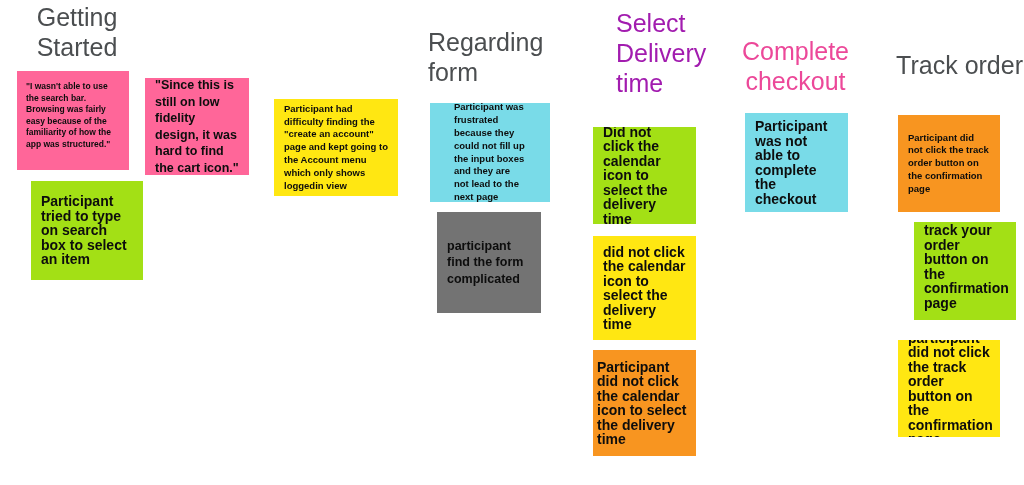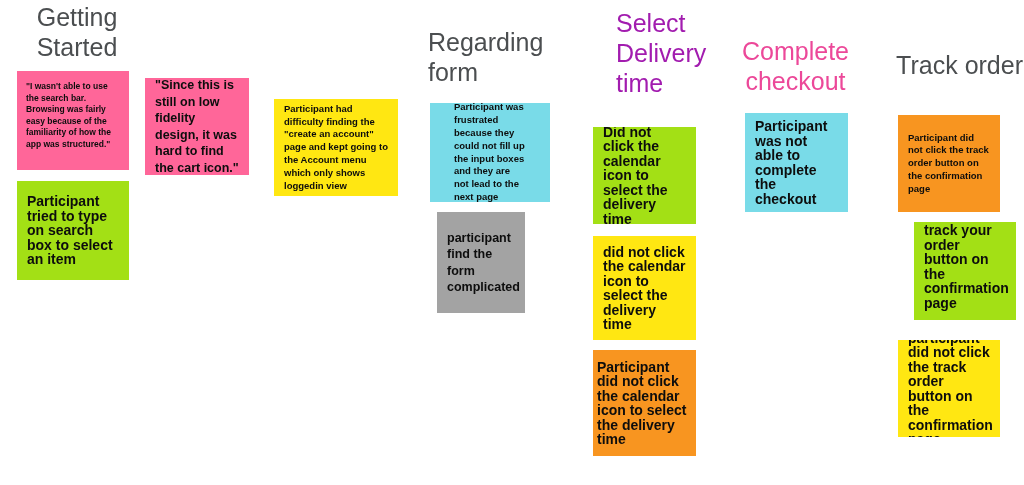--- a/index.html
+++ b/index.html
@@ -47,35 +47,35 @@
 </style>
 </head>
 <body>
 
 <div id="board">
     <div class="col-title" style="left: 17px; top: 2px; width: 120px; color: rgb(75, 78, 80); text-align: center;">Getting
 Started</div>
     <div class="note t-xs" style="left: 17px; top: 71px; width: 112px; height: 99px; background: rgb(255, 102, 153); padding: 10px 9px; align-items: flex-start; color: rgb(13, 13, 13);">
       <span class="txt">"I wasn't able to use the search bar. Browsing was fairly easy because of the familiarity of how the app was structured."</span>
     </div>
-    <div class="note t-md" style="left: 17px; top: 181px; width: 112px; height: 99px; background: rgb(163, 224, 21); padding: 10px; align-items: center; color: rgb(13, 13, 13);">
+    <div class="note t-md" style="left: 31px; top: 181px; width: 112px; height: 99px; background: rgb(163, 224, 21); padding: 10px; align-items: center; color: rgb(13, 13, 13);">
       <span class="txt">Participant tried to type on search box to select an item</span>
     </div>
     <div class="note t-lg" style="left: 145px; top: 78px; width: 104px; height: 97px; background: rgb(255, 102, 153); padding: 10px; align-items: center; color: rgb(13, 13, 13);">
       <span class="txt">"Since this is still on low fidelity design, it was hard to find the cart icon."</span>
     </div>
     <div class="note t-sm" style="left: 274px; top: 99px; width: 124px; height: 97px; background: rgb(255, 231, 18); padding: 10px; align-items: center; color: rgb(13, 13, 13);">
       <span class="txt">Participant had difficulty finding the "create an account" page and kept going to the Account menu which only shows loggedin view</span>
     </div>
     <div class="col-title" style="left: 428px; top: 27px; width: 130px; color: rgb(75, 78, 80);">Regarding
 form</div>
     <div class="note t-sm" style="left: 430px; top: 103px; width: 120px; height: 99px; background: rgb(121, 219, 232); padding: 24px; align-items: center; color: rgb(13, 13, 13);">
       <span class="txt">Participant was frustrated because they could not fill up the input boxes and they are not lead to the next page</span>
     </div>
-    <div class="note t-lg" style="left: 437px; top: 212px; width: 88px; height: 101px; background: #a3a3a3; padding: 10px; align-items: center; color: rgb(13, 13, 13);">
+    <div class="note t-lg" style="left: 437px; top: 212px; width: 104px; height: 101px; background: #737373; padding: 10px; align-items: center; color: rgb(13, 13, 13);">
       <span class="txt">participant find the form complicated</span>
     </div>
     <div class="col-title" style="left: 592px; top: 8px; width: 120px; color: #a21caf; margin-left: 24px;">Select
 Delivery
 time</div>
     <div class="note t-md" style="left: 593px; top: 127px; width: 103px; height: 97px; background: rgb(163, 224, 21); padding: 10px; align-items: center; color: rgb(13, 13, 13);">
       <span class="txt">Did not click the calendar icon to select the delivery time</span>
     </div>
     <div class="note t-md" style="left: 593px; top: 236px; width: 103px; height: 104px; background: rgb(255, 231, 18); padding: 10px; align-items: center; color: rgb(13, 13, 13);">
       <span class="txt">did not click the calendar icon to select the delivery time</span>

